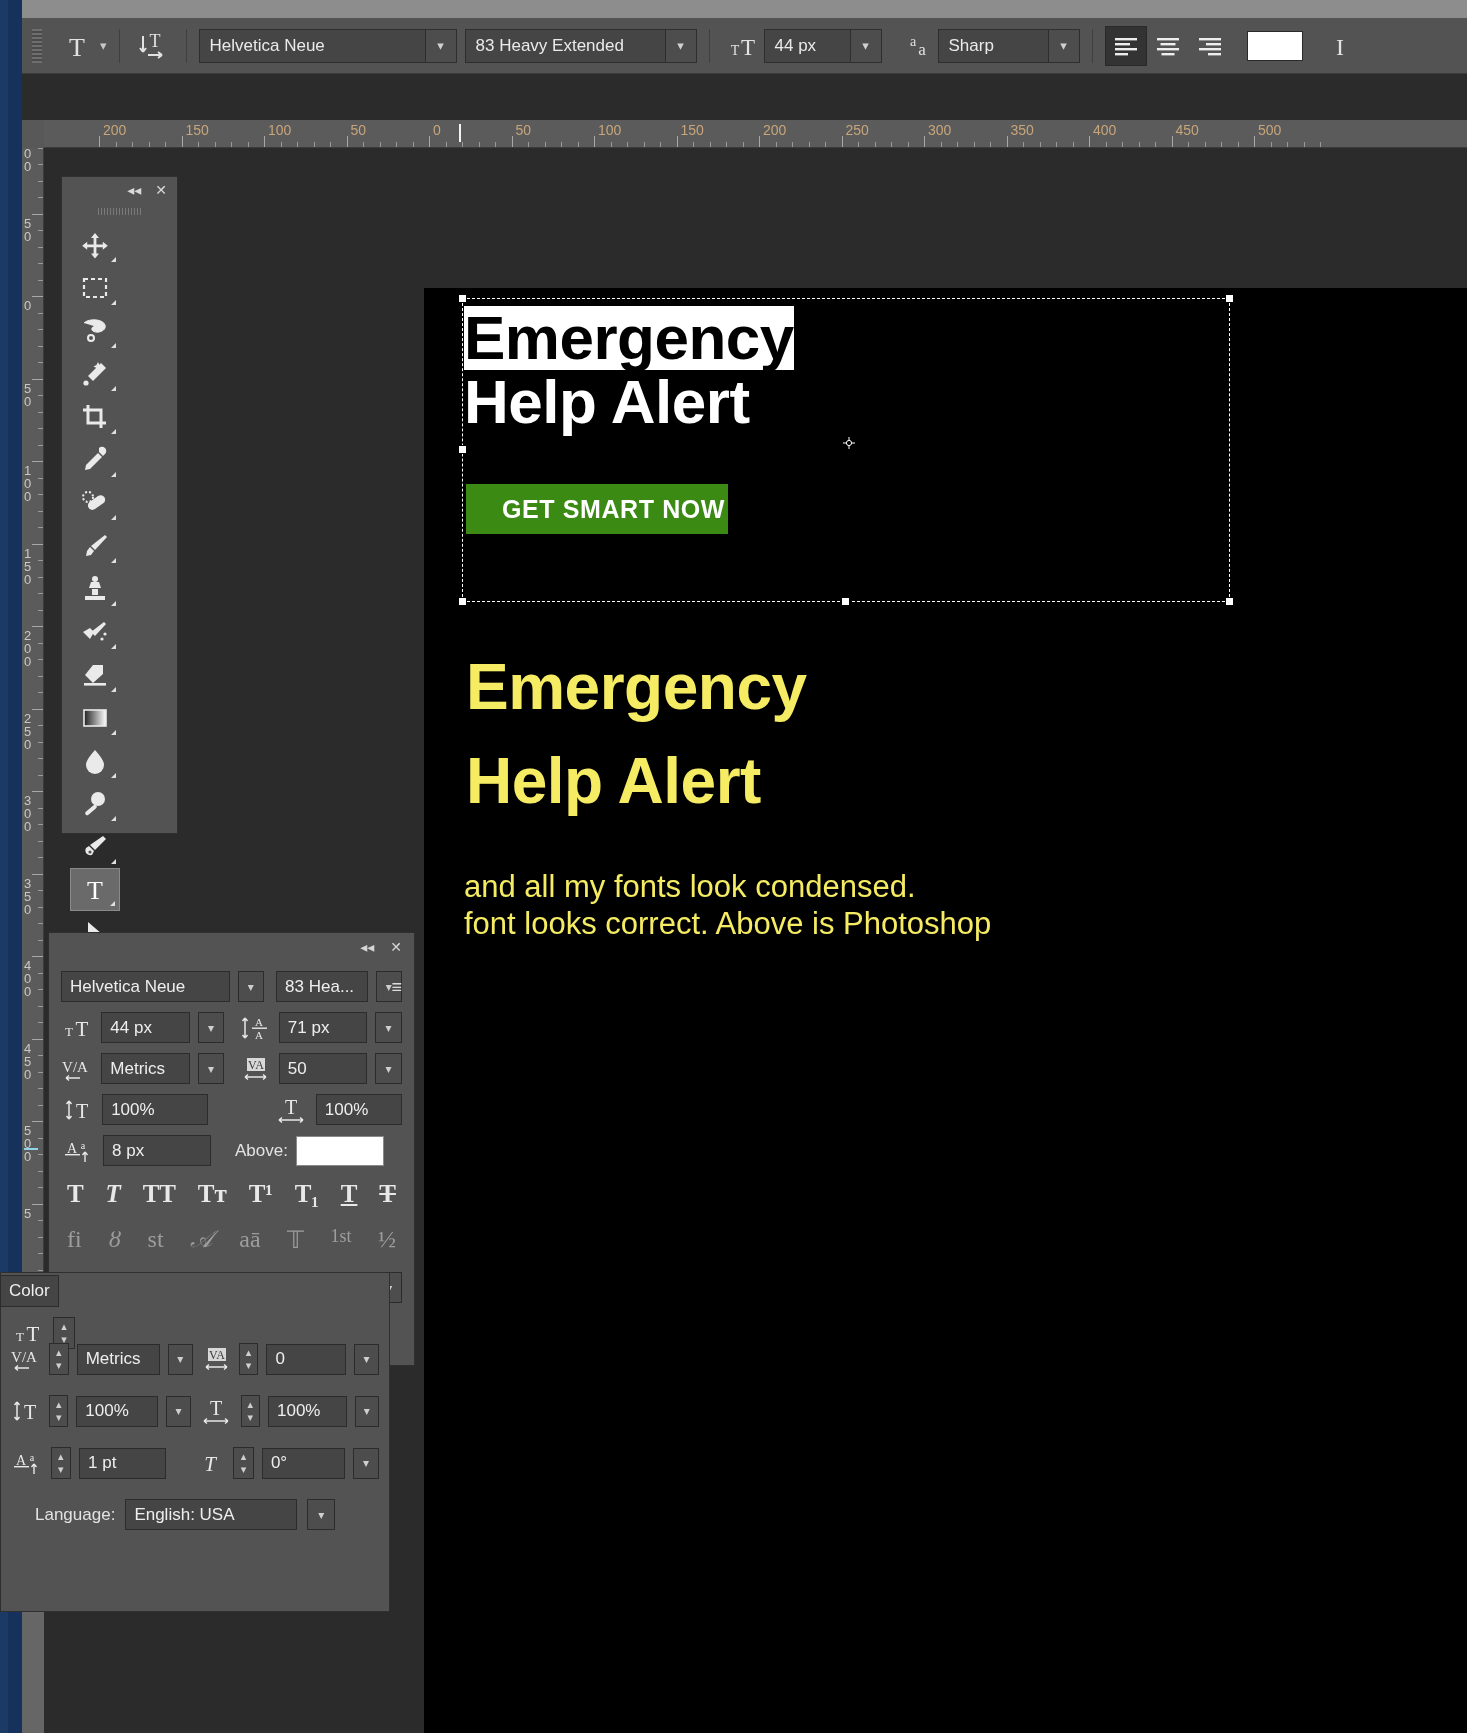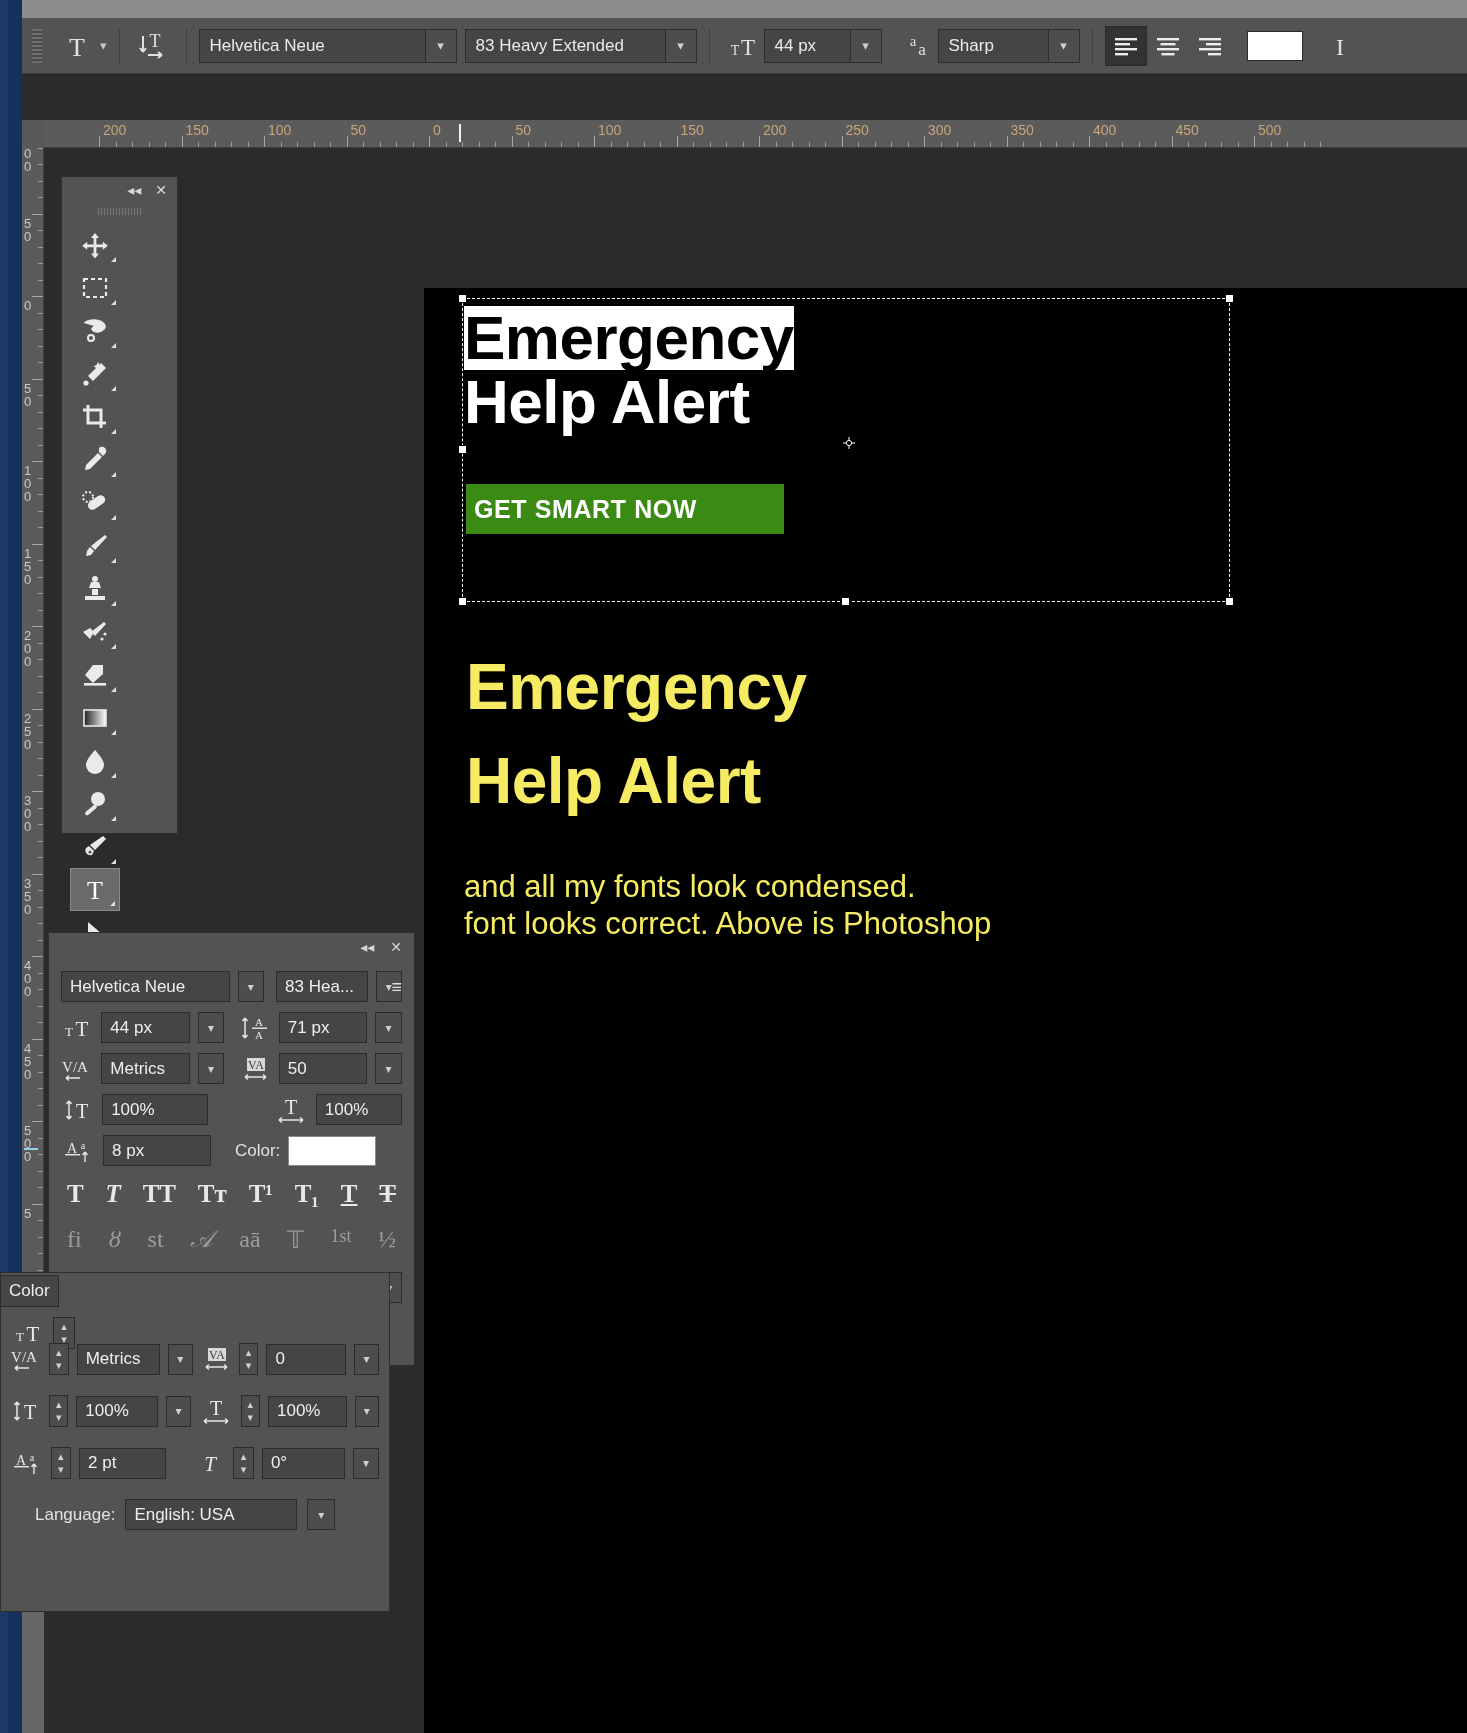--- a/index.html
+++ b/index.html
@@ -70,22 +70,22 @@
   .vcursormark { position:absolute; height:2px; width:14px; background:#8fd4e8; left:2px;}
 
   
   .workarea { position:absolute; left:44px; top:148px; width:1423px; height:1585px; background:#2b2b2b; }
   .artboard { position:absolute; left:380px; top:140px; width:1045px; height:1445px; background:#000; }
 
   .adtext { position:absolute; color:#fff; font-weight:bold; letter-spacing:-0.5px; }
   .ad-line1 { left:40px; top:18px; font-size:62px; line-height:64px; background:#fff; color:#000; }
   .ad-line2 { left:40px; top:82px; font-size:62px; line-height:64px; color:#fff; }
   .cta {
-    position:absolute; left:42px; top:196px; width:318px; height:50px; background:#3a8a14;
-    display:flex; align-items:center; padding-left:8px; color:#fff;
+    position:absolute; left:42px; top:196px; width:262px; height:50px; background:#3a8a14;
+    display:flex; align-items:center; padding-left:36px; color:#fff;
     font-weight:bold; font-size:25px; letter-spacing:0.6px;
   }
   .selbox { position:absolute; left:38px; top:10px; width:768px; height:304px;
             border:1px dashed #ffffff; }
   .handle { position:absolute; width:9px; height:9px; background:#fff; border:1px solid #000;}
   .ctrpoint { position:absolute; width:12px; height:12px; }
 
   .yellow1 { position:absolute; left:42px; top:352px; color:#f5ec63;
              font-weight:bold; font-size:64px; line-height:94px; letter-spacing:-0.5px; }
   .yellowbody { position:absolute; left:40px; top:580px; color:#f5ec63;
@@ -769,21 +769,21 @@
       <div class="cp-row">
         <div class="lbl-ico">
           <svg width="30" height="26" viewBox="0 0 30 26">
               <text x="9" y="15" font-family="Liberation Serif, serif" font-size="14" fill="#e8e8e8" text-anchor="middle">A</text>
               <text x="20" y="11" font-family="Liberation Serif, serif" font-size="10" fill="#e8e8e8" text-anchor="middle">a</text>
               <rect x="2" y="16" width="15" height="1.4" fill="#e8e8e8"></rect>
               <path d="M22 24 v-10 M22 14 l-2.5 3 M22 14 l2.5 3" stroke="#e8e8e8" stroke-width="1.4" fill="none"></path>
             </svg>
         </div>
         <div class="fld" style="width:108px">8 px</div>
-        <span class="colorlabel">Color:</span>
+        <span class="colorlabel">Above:</span>
         <div class="colorbox"></div>
       </div>
 
       <div class="styles-row">
         <span>T</span>
         <span style="font-style:italic">T</span>
         <span>TT</span>
         <span>Tᴛ</span>
         <span>T¹</span>
         <span>T₁</span>
@@ -896,21 +896,21 @@
             <text x="9" y="15" font-family="Liberation Serif, serif" font-size="14" fill="#e8e8e8" text-anchor="middle">A</text>
             <text x="20" y="11" font-family="Liberation Serif, serif" font-size="10" fill="#e8e8e8" text-anchor="middle">a</text>
             <rect x="2" y="16" width="15" height="1.4" fill="#e8e8e8"></rect>
             <path d="M22 24 v-10 M22 14 l-2.5 3 M22 14 l2.5 3" stroke="#e8e8e8" stroke-width="1.4" fill="none"></path>
           </svg>
       </div>
       <div class="spin">
           <span>▴</span>
           <span>▾</span>
         </div>
-      <div class="fld" style="width:92px">2 pt</div>
+      <div class="fld" style="width:92px">1 pt</div>
       <div class="lbl-ico" style="margin-left:20px">
         <svg width="30" height="26" viewBox="0 0 30 26">
             <text x="15" y="21" font-family="Liberation Serif, serif" font-size="21" fill="#e8e8e8" text-anchor="middle" font-style="italic">T</text>
           </svg>
       </div>
       <div class="spin">
           <span>▴</span>
           <span>▾</span>
         </div>
       <div class="fld" style="width:88px">0°</div>

